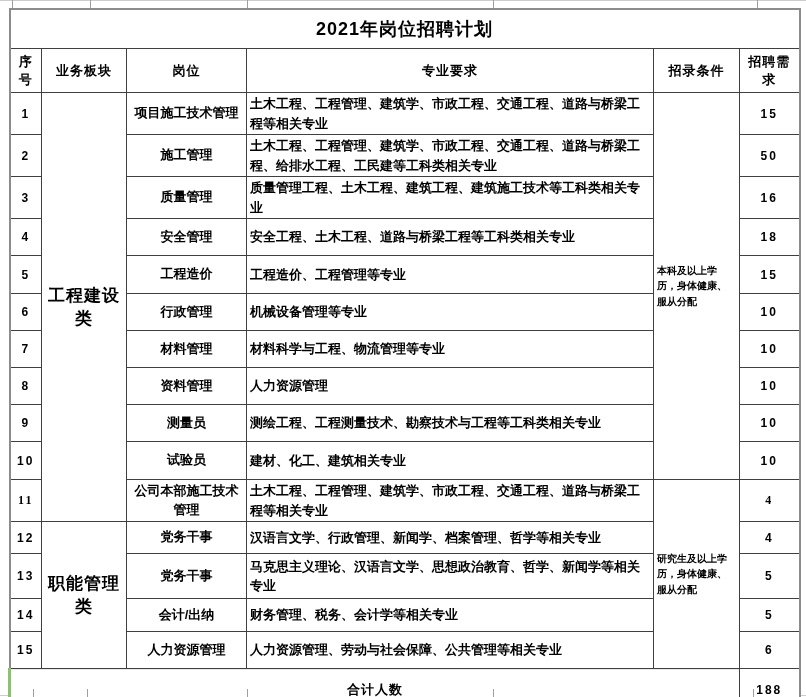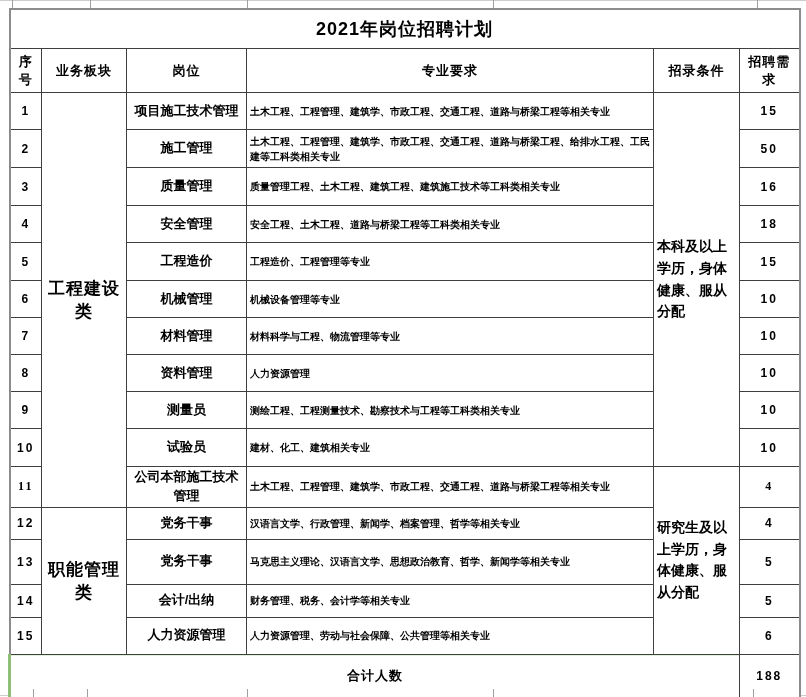--- a/index.html
+++ b/index.html
@@ -75,28 +75,28 @@
     font-size: 17px;
     letter-spacing: 1px;
   }
   .post-cell {
     text-align: center;
     font-size: 13px;
     line-height: 1.45;
   }
   .majors-cell {
     text-align: left;
-    font-size: 10px;
+    font-size: 13px;
     line-height: 1.5;
     padding: 1px 4px;
     margin-left: 40px;
   }
   .condition-cell {
     text-align: left;
-    font-size: 14px;
+    font-size: 10px;
     line-height: 1.55;
     padding: 1px 2px;
     word-break: break-all;
   }
   .demand-cell {
     text-align: center;
     font-size: 12px;
     letter-spacing: 2px;
   }
   .total-row td {
@@ -174,21 +174,21 @@
           <td class="demand-cell">18</td>
         </tr>
         <tr style="height: 38px;">
           <td class="num-cell">5</td>
           <td class="post-cell">工程造价</td>
           <td class="majors-cell">工程造价、工程管理等专业</td>
           <td class="demand-cell">15</td>
         </tr>
         <tr style="height: 37px;">
           <td class="num-cell">6</td>
-          <td class="post-cell">机械管理</td>
+          <td class="post-cell">行政管理</td>
           <td class="majors-cell">机械设备管理等专业</td>
           <td class="demand-cell">10</td>
         </tr>
         <tr style="height: 37px;">
           <td class="num-cell">7</td>
           <td class="post-cell">材料管理</td>
           <td class="majors-cell">材料科学与工程、物流管理等专业</td>
           <td class="demand-cell">10</td>
         </tr>
         <tr style="height: 37px;">

